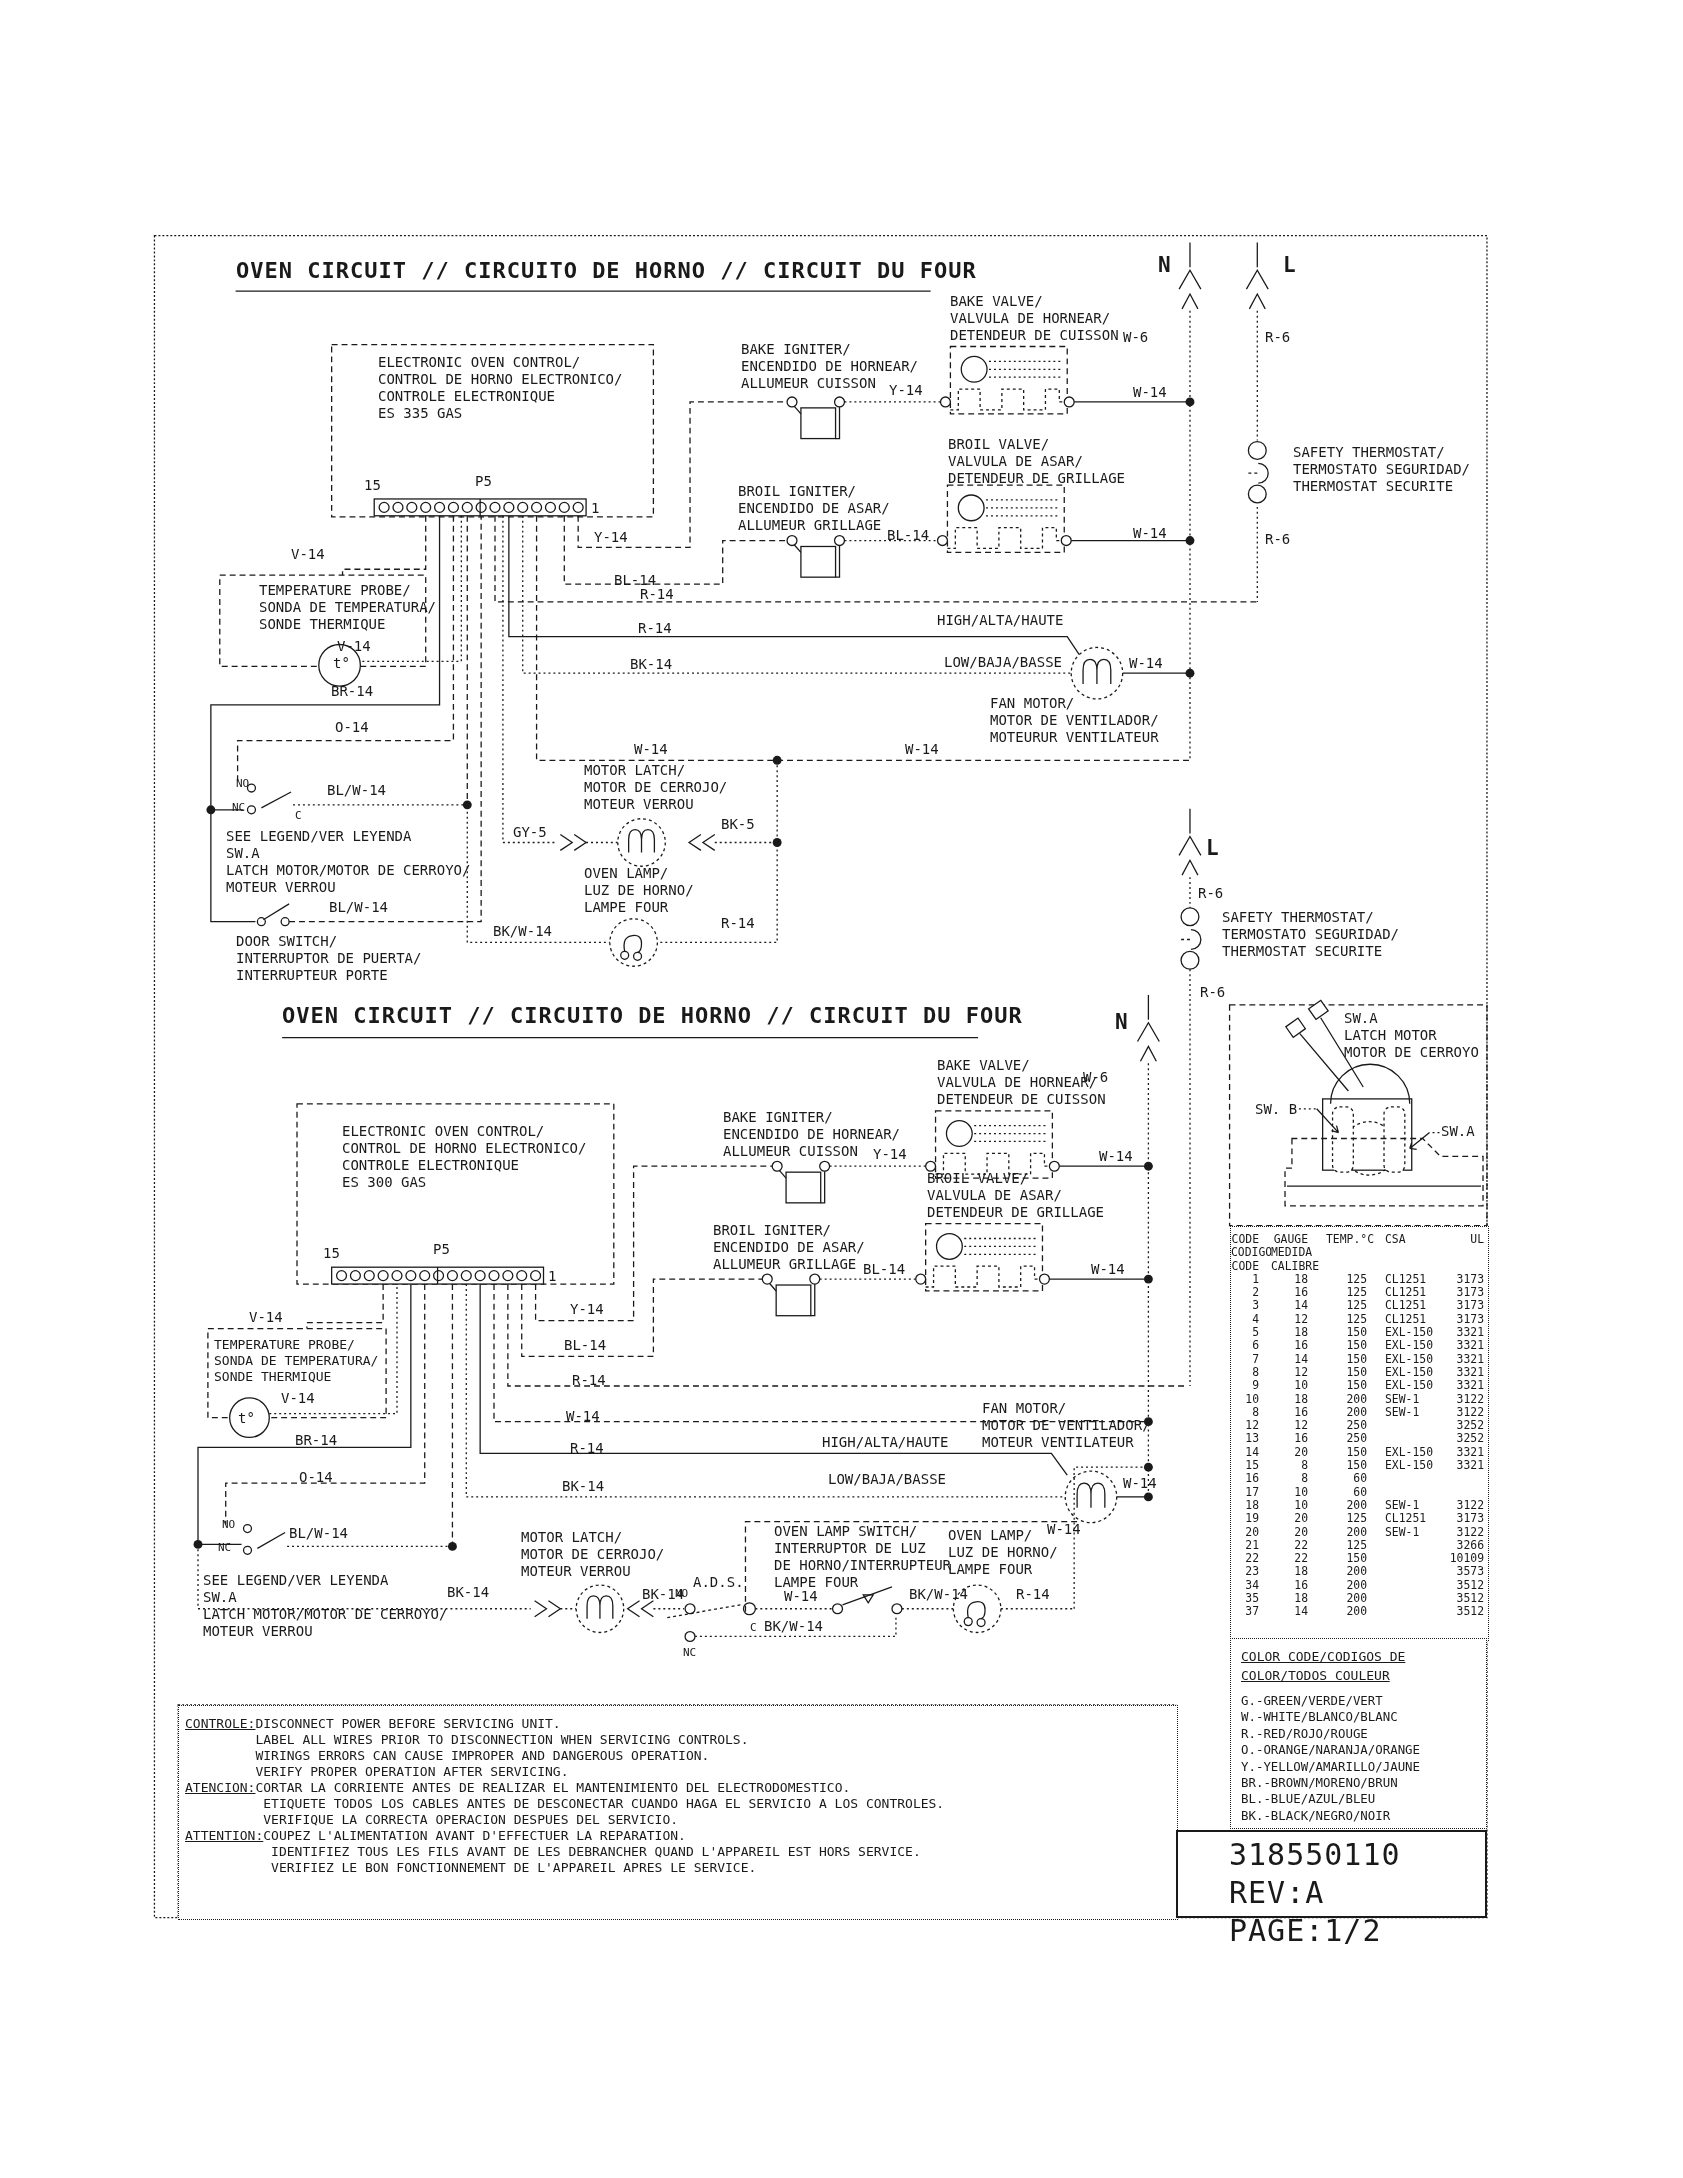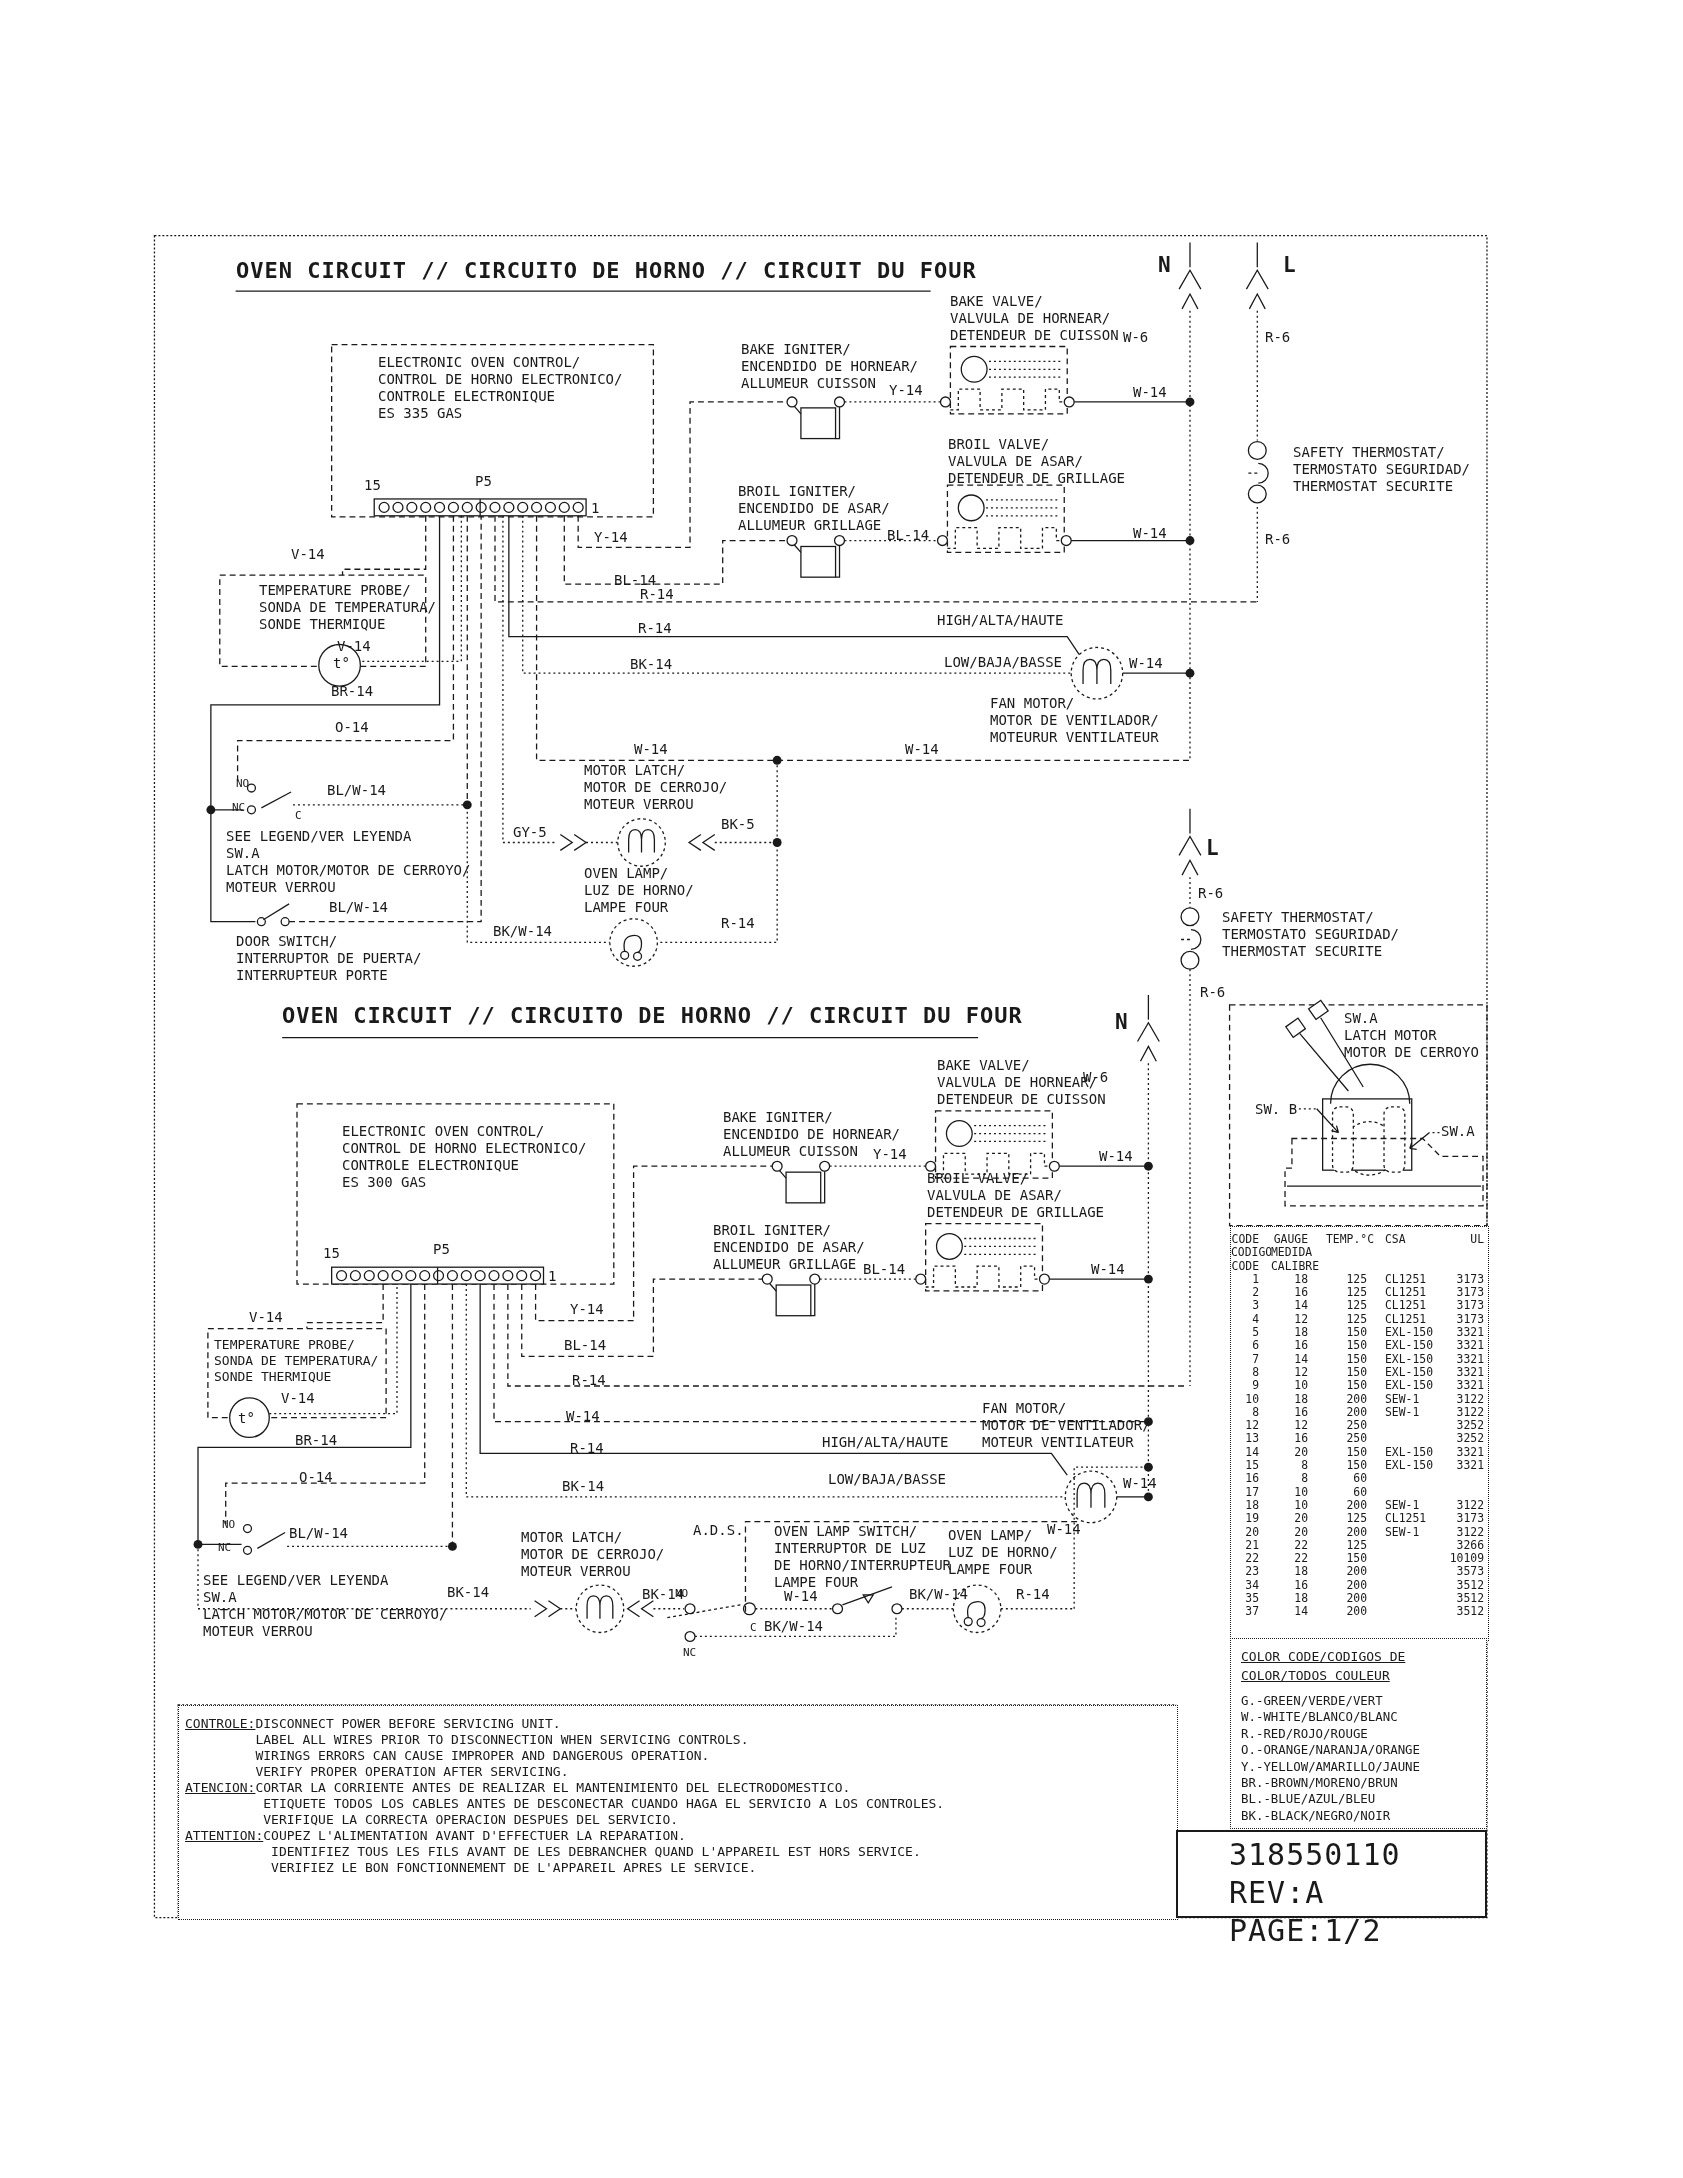--- a/index.html
+++ b/index.html
@@ -417,21 +417,21 @@
       <div class="lbl" style="left: 982px; top: 1400px;">FAN MOTOR/
 MOTOR DE VENTILADOR/
 MOTEUR VENTILATEUR</div>
       <div class="lbl" style="left: 828px; top: 1471px;">LOW/BAJA/BASSE</div>
       <div class="lbl" style="left: 1123px; top: 1475px;">W-14</div>
       <div class="lbl" style="left: 521px; top: 1529px;">MOTOR LATCH/
 MOTOR DE CERROJO/
 MOTEUR VERROU</div>
       <div class="lbl" style="left: 447px; top: 1584px;">BK-14</div>
       <div class="lbl" style="left: 642px; top: 1586px;">BK-14</div>
-      <div class="lbl" style="left: 693px; top: 1522px;">A.D.S.</div>
+      <div class="lbl" style="left: 693px; top: 1574px;">A.D.S.</div>
       <div class="lbl small" style="left: 675px; top: 1588px;">NO</div>
       <div class="lbl small" style="left: 750px; top: 1622px;">C</div>
       <div class="lbl small" style="left: 683px; top: 1647px;">NC</div>
       <div class="lbl" style="left: 774px; top: 1523px;">OVEN LAMP SWITCH/
 INTERRUPTOR DE LUZ
 DE HORNO/INTERRUPTEUR
 LAMPE FOUR</div>
       <div class="lbl" style="left: 784px; top: 1588px;">W-14</div>
       <div class="lbl" style="left: 764px; top: 1618px;">BK/W-14</div>
       <div class="lbl" style="left: 909px; top: 1586px;">BK/W-14</div>

